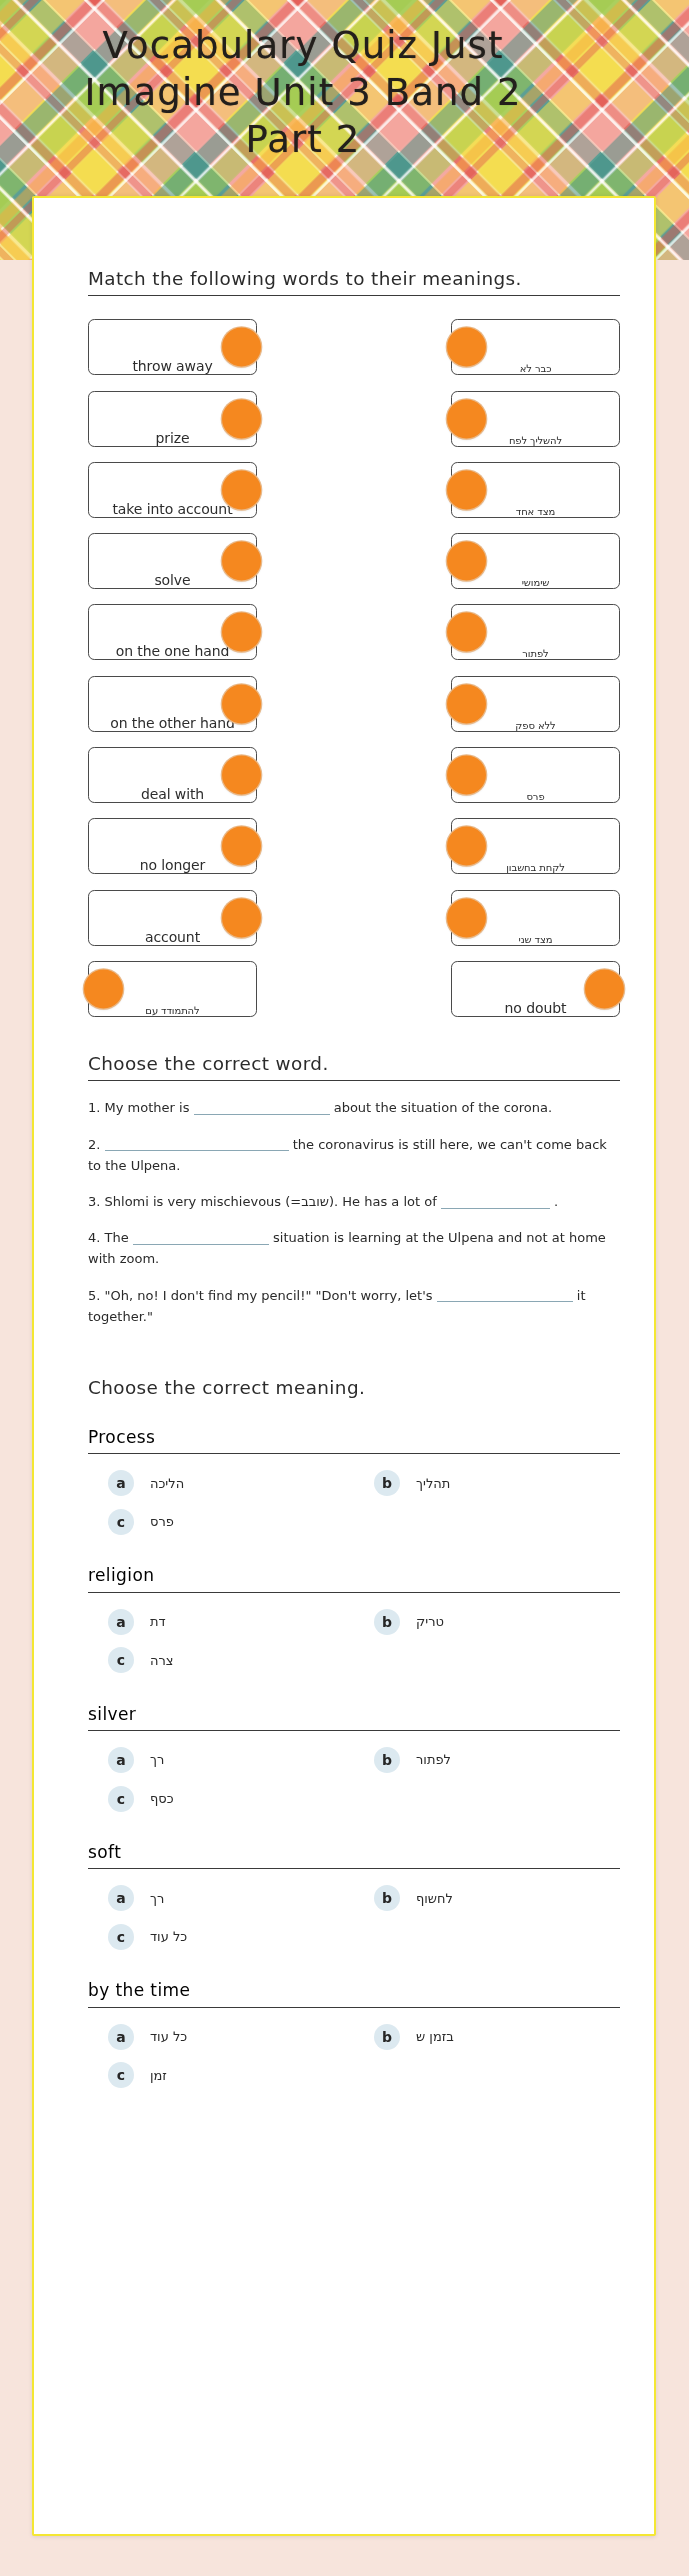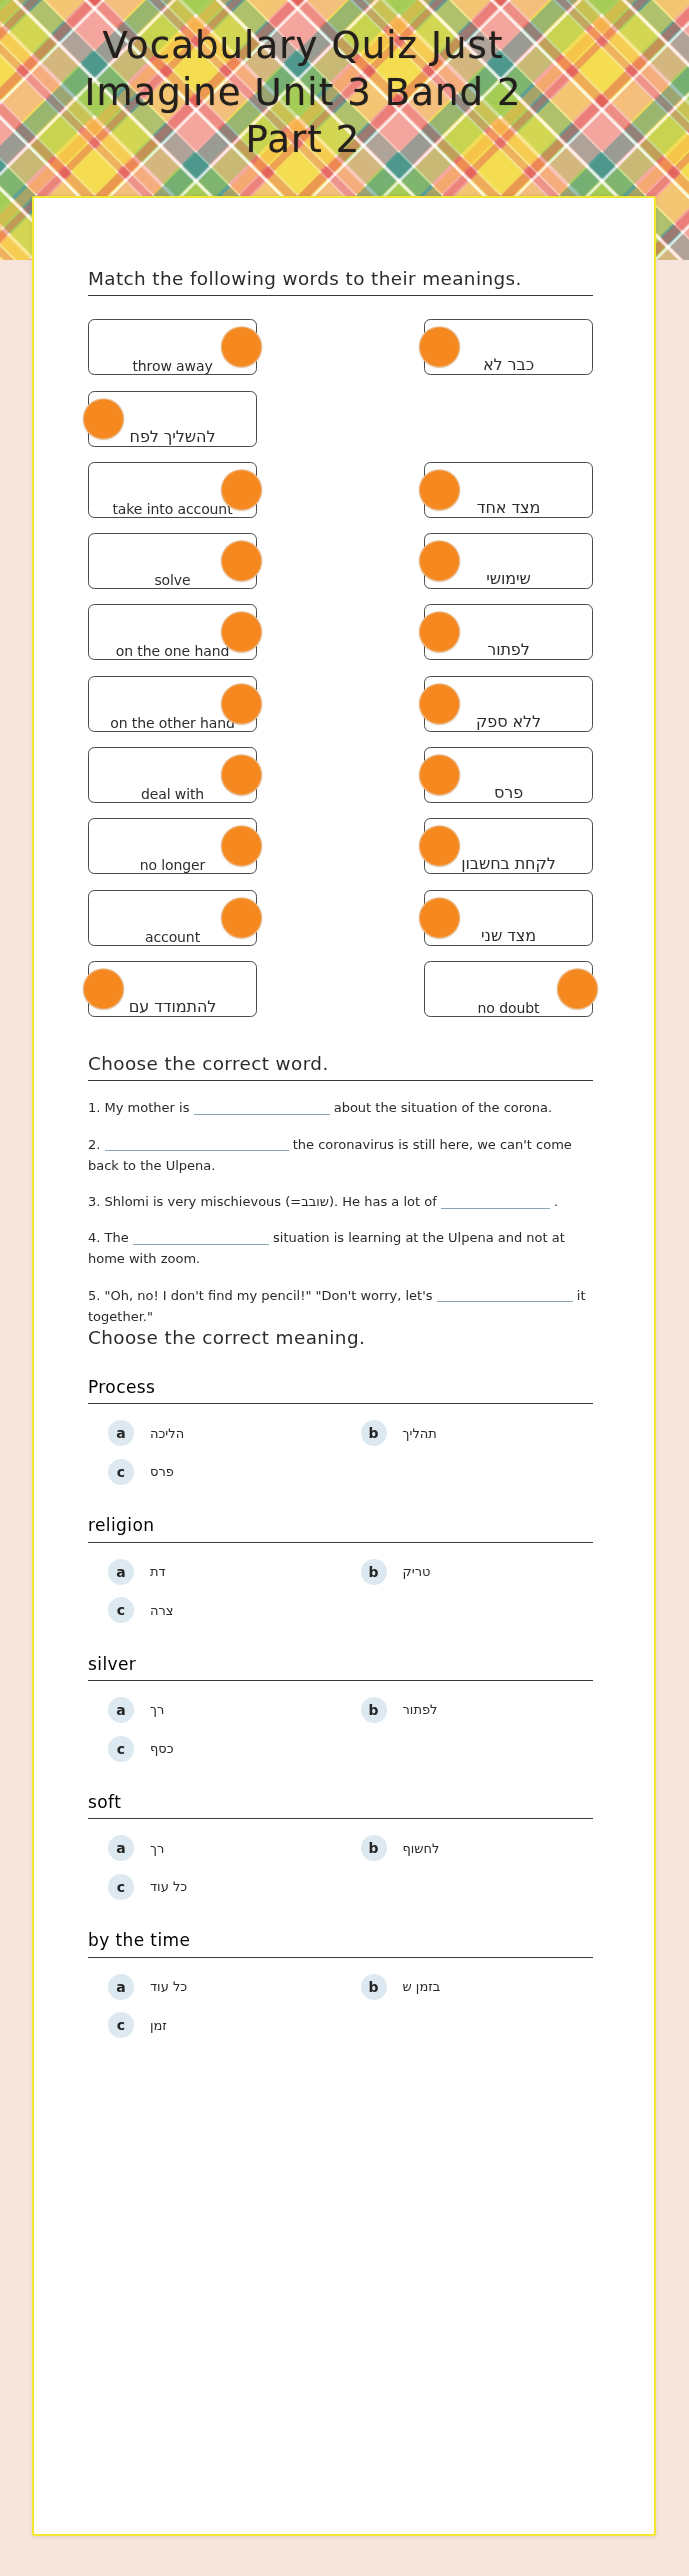--- a/index.html
+++ b/index.html
@@ -47,21 +47,21 @@
     top: 196px;
     width: 624px;
     min-height: 2340px;
     background: #ffffff;
     border: 2.7px solid #f4e733;
     border-radius: 1.8px;
     box-shadow: 0 0.9px 4.5px rgba(0,0,0,.10);
     padding: 70px 0 56px 0;
   }
 
-  .inner { padding: 0 61px 0 54px; }
+  .inner { padding: 0 34px 0 54px; }
 
   
   .instr {
     font-family: "DejaVu Sans", sans-serif;
     font-size: 18.4px;
     color: #2b2b2b;
     letter-spacing: 0.4px;
     margin-bottom: 1.8px;
   }
   .rule {
@@ -102,21 +102,21 @@
     width: 39px;
     height: 39px;
     border-radius: 50%;
     background: #f5881f;
     box-shadow: 0 0 0 1.3px #e9b887, 0 0.9px 2.7px rgba(0,0,0,.18);
     top: 50%;
     transform: translateY(-50%);
   }
   .cell-left .dot { right: -5.4px; }
   .cell-right .dot { left: -5.4px; }
-  .cell-right .txt { direction: rtl; font-size: 16px; }
+  .cell-right .txt { direction: rtl; font-size: 10px; }
 
   
   .fib-wrap { margin-top: 10px; }
   .fib-item {
     font-family: "DejaVu Sans", sans-serif;
     font-size: 13px;
     line-height: 1.62;
     color: #2a2a2a;
     margin-top: 15.3px;
   }
@@ -224,20 +224,24 @@
             <div class="match-cell cell-left">
               <span class="txt">throw away</span>
               <span class="dot"></span>
             </div>
             <div class="match-cell cell-right">
               <span class="dot"></span>
               <span class="txt">כבר לא</span>
             </div>
           </div>
           <div class="match-row">
+            <div class="match-cell cell-left">
+              <span class="txt">prize</span>
+              <span class="dot"></span>
+            </div>
             <div class="match-cell cell-right">
               <span class="dot"></span>
               <span class="txt">להשליך לפח</span>
             </div>
           </div>
           <div class="match-row">
             <div class="match-cell cell-left">
               <span class="txt">take into account</span>
               <span class="dot"></span>
             </div>
@@ -324,21 +328,21 @@
       <hr class="rule">
       <div class="fib-wrap" id="fib-list">
           <div class="fib-item"><span>1.</span> <span>My mother is </span><span class="blank b-med"></span><span> about the situation of the corona.</span></div>
           <div class="fib-item"><span>2.</span> <span class="blank b-wide"></span><span> the coronavirus is still here, we can't come back to the Ulpena.</span></div>
           <div class="fib-item"><span>3.</span> <span>Shlomi is very mischievous (=שובב). He has a lot of </span><span class="blank b-sm"></span><span> .</span></div>
           <div class="fib-item"><span>4.</span> <span>The </span><span class="blank b-med"></span><span> situation is learning at the Ulpena and not at home with zoom.</span></div>
           <div class="fib-item"><span>5.</span> <span>"Oh, no! I don't find my pencil!" "Don't worry, let's </span><span class="blank b-med"></span><span> it together."</span></div>
         </div>
     </div>
 
-    <div style="">
+    <div style="margin-top:50px;">
       <div class="instr">Choose the correct meaning.</div>
       <div id="mc-list">
           <div class="mc-block first">
             <div class="mc-word">Process</div>
             <hr class="rule">
             <div class="mc-grid">
               <div class="mc-opt">
                 <span class="bubble">a</span>
                 <span class="mc-text">הליכה</span>
               </div>

